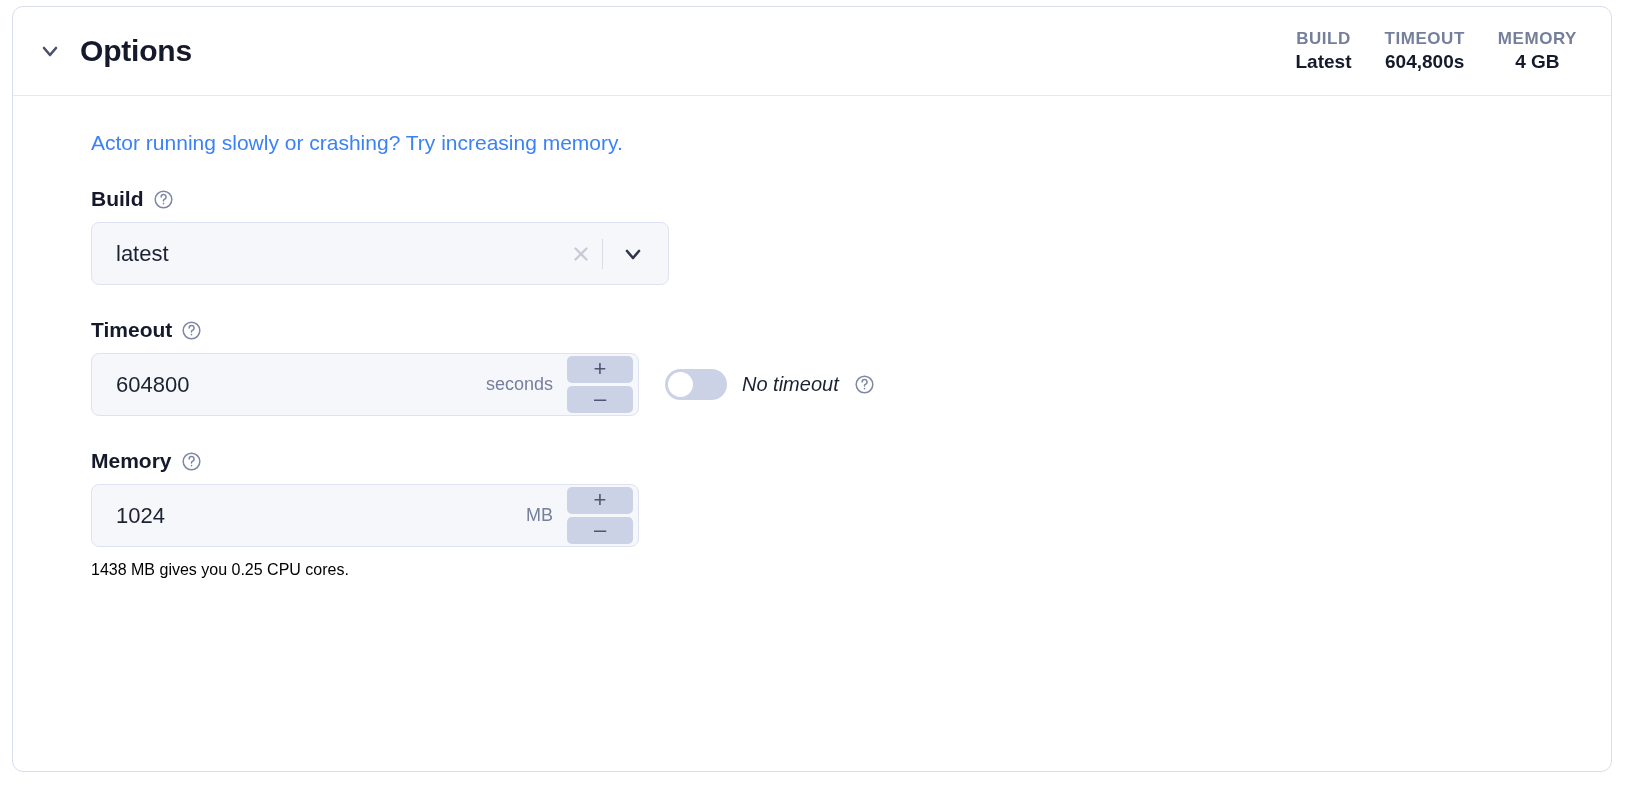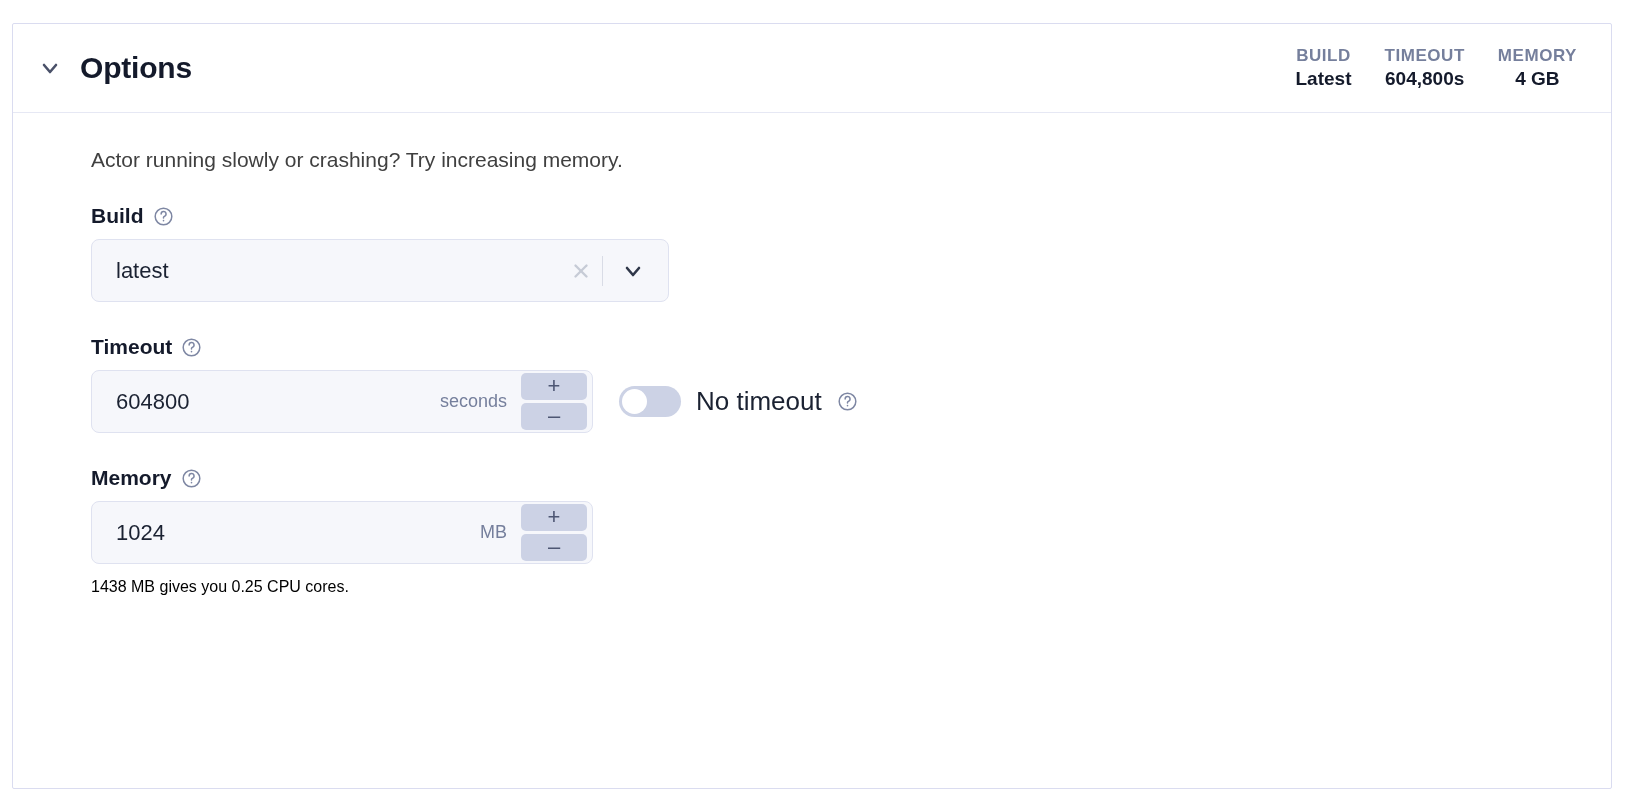--- a/index.html
+++ b/index.html
@@ -11,26 +11,26 @@
     height: 796px;
     background: #ffffff;
     font-family: "Liberation Sans", sans-serif;
     -webkit-font-smoothing: antialiased;
     overflow: hidden;
   }
 
   .card {
     position: absolute;
     left: 12px;
-    top: 23px;
+    top: 6px;
     width: 1600px;
     height: 766px;
     box-sizing: border-box;
     border: 1px solid #dadcf0;
-    border-radius: 2px;
+    border-radius: 11px;
     background: #ffffff;
   }
 
   
   .card-header {
     position: relative;
     height: 89px;
     box-sizing: border-box;
     border-bottom: 1px solid #e6e8f4;
     display: flex;
@@ -84,21 +84,21 @@
     color: #141a2b;
     margin-top: 2px;
   }
 
   
   .card-body {
     padding: 34px 0 0 78px;
   }
   .intro-text {
     font-size: 21px;
-    color: #404040;
+    color: #3b82f6;
     margin: 0 0 31px 0;
     line-height: 1.25;
   }
 
   .field-label-row {
     display: flex;
     align-items: center;
     gap: 9px;
     margin-bottom: 11px;
   }
@@ -165,21 +165,21 @@
   }
 
   
   .number-row {
     display: flex;
     align-items: center;
     gap: 26px;
   }
   .number-control {
     position: relative;
-    width: 502px;
+    width: 548px;
     height: 63px;
     box-sizing: border-box;
     background: #f6f7fb;
     border: 1px solid #dfe2f0;
     border-radius: 8px;
     display: flex;
     align-items: center;
     padding: 0 5px 0 24px;
   }
   .number-value {
@@ -244,23 +244,24 @@
   .toggle-knob {
     position: absolute;
     top: 3px;
     left: 3px;
     width: 25px;
     height: 25px;
     border-radius: 50%;
     background: #ffffff;
   }
   .toggle-label {
-    font-size: 26px;
+    font-size: 20px;
     color: #1b2232;
     white-space: nowrap;
+    font-style: italic;
   }
 
   
   .field-group { margin-bottom: 33px; }
   .field-group.last { margin-bottom: 0; }
 
   .hint-text {
     margin: 14px 0 0 0;
     font-size: 21px;
     color: #6d7795;

